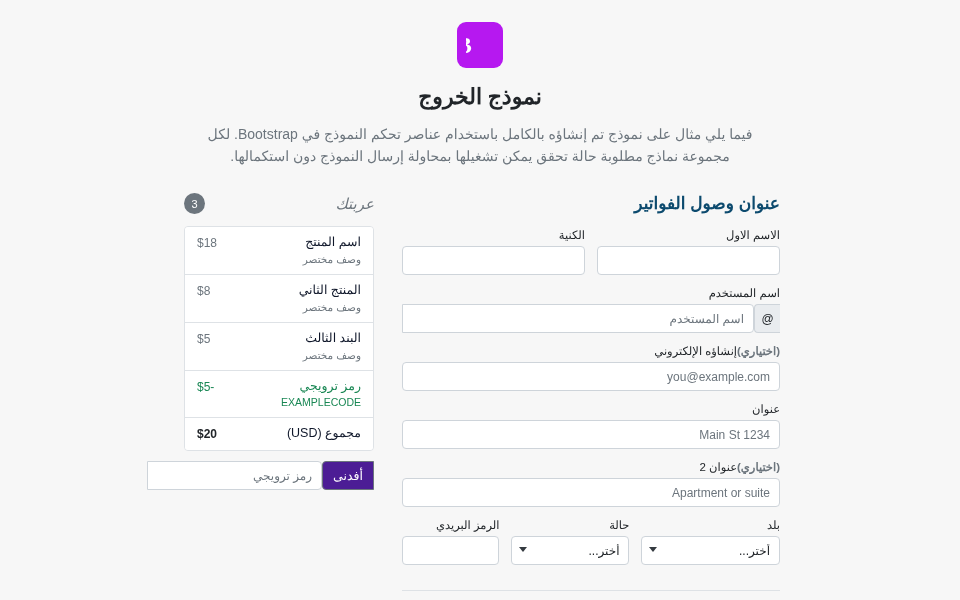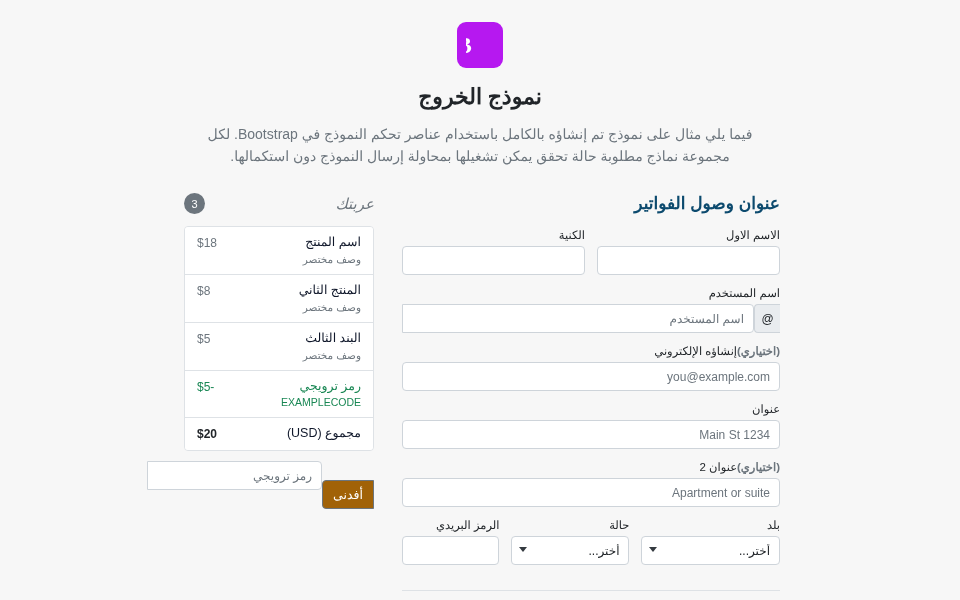--- a/index.html
+++ b/index.html
@@ -117,28 +117,27 @@
     font-size: 12px;
     color: #212529;
     background: #fff;
     outline: none;
     font-family: "Liberation Sans", sans-serif;
   }
   .promo-form input::placeholder { color: #6c757d; }
   .promo-form button {
     height: 29px;
     border: 1px solid #6c757d;
-    background: #a16207;
+    background: #4c1d95;
     color: #fff;
     font-size: 12.5px;
     padding: 0 10px;
     border-radius: 4px 0 0 4px;
     cursor: pointer;
     font-family: "Liberation Sans", sans-serif;
-    margin-top: 19px;
   }
 
   .form-title {
     font-size: 17px;
     margin: 0 0 14px 0;
     color: #0c4a6e;
     text-align: right;
   }
   .row { display: flex; gap: 12px; }
   .field { margin-bottom: 11px; }

